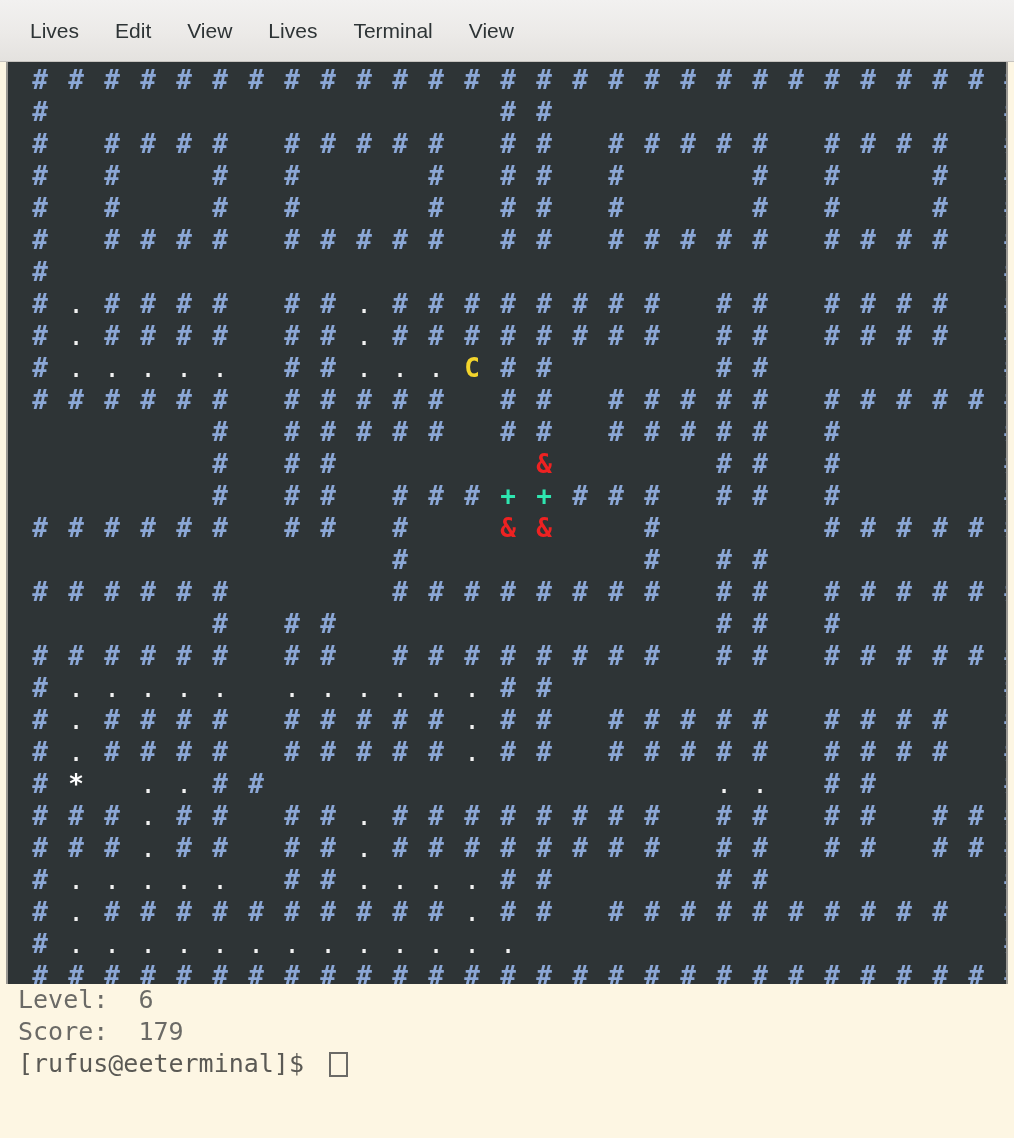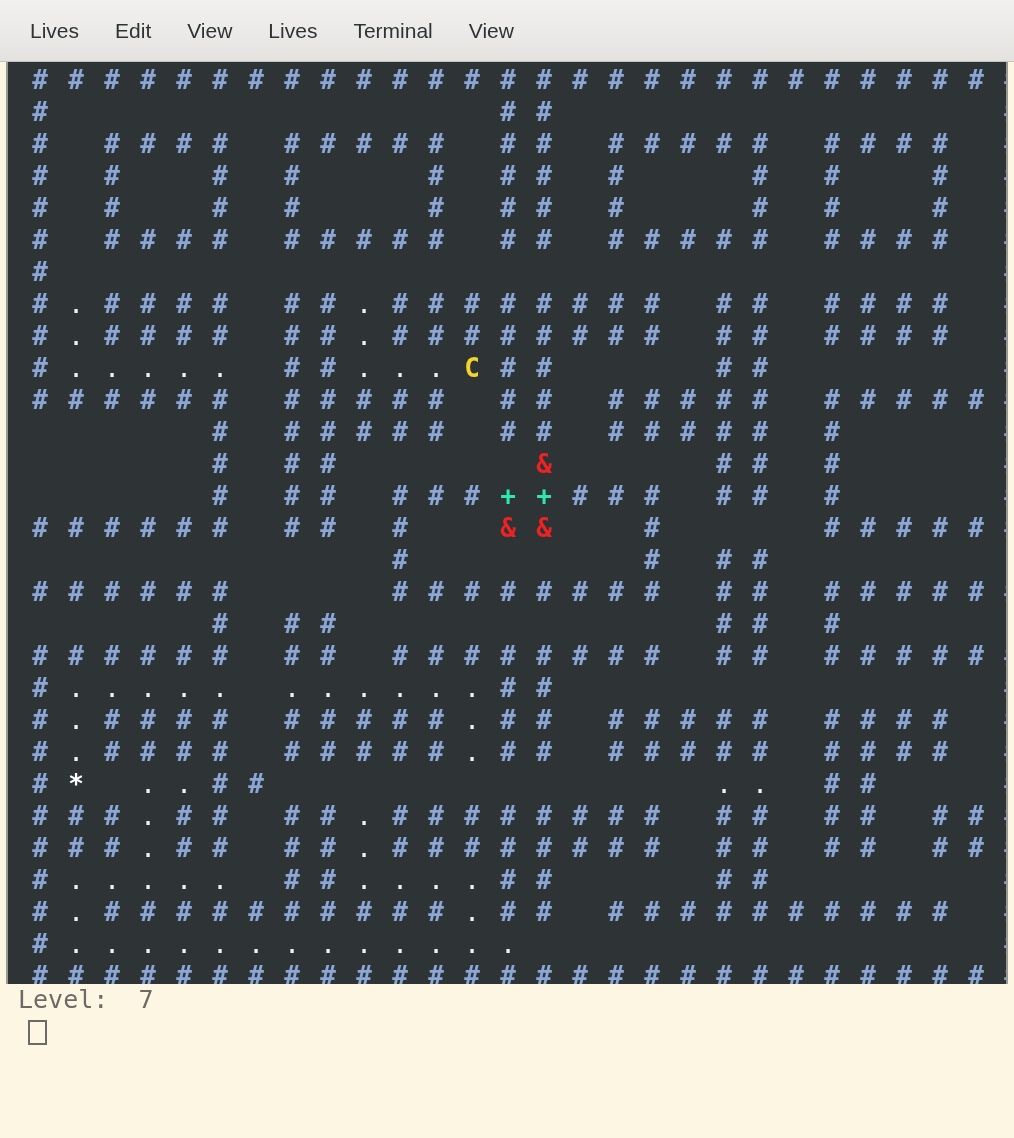--- a/index.html
+++ b/index.html
@@ -111,19 +111,21 @@
   <div class="menu-item">View</div>
 </div>
 
 <div id="terminal">
 
   <div id="screen">
     <div id="grid"><div class="cell c-wall" style="left: 14px; top: 2px;">#</div><div class="cell c-wall" style="left: 50px; top: 2px;">#</div><div class="cell c-wall" style="left: 86px; top: 2px;">#</div><div class="cell c-wall" style="left: 122px; top: 2px;">#</div><div class="cell c-wall" style="left: 158px; top: 2px;">#</div><div class="cell c-wall" style="left: 194px; top: 2px;">#</div><div class="cell c-wall" style="left: 230px; top: 2px;">#</div><div class="cell c-wall" style="left: 266px; top: 2px;">#</div><div class="cell c-wall" style="left: 302px; top: 2px;">#</div><div class="cell c-wall" style="left: 338px; top: 2px;">#</div><div class="cell c-wall" style="left: 374px; top: 2px;">#</div><div class="cell c-wall" style="left: 410px; top: 2px;">#</div><div class="cell c-wall" style="left: 446px; top: 2px;">#</div><div class="cell c-wall" style="left: 482px; top: 2px;">#</div><div class="cell c-wall" style="left: 518px; top: 2px;">#</div><div class="cell c-wall" style="left: 554px; top: 2px;">#</div><div class="cell c-wall" style="left: 590px; top: 2px;">#</div><div class="cell c-wall" style="left: 626px; top: 2px;">#</div><div class="cell c-wall" style="left: 662px; top: 2px;">#</div><div class="cell c-wall" style="left: 698px; top: 2px;">#</div><div class="cell c-wall" style="left: 734px; top: 2px;">#</div><div class="cell c-wall" style="left: 770px; top: 2px;">#</div><div class="cell c-wall" style="left: 806px; top: 2px;">#</div><div class="cell c-wall" style="left: 842px; top: 2px;">#</div><div class="cell c-wall" style="left: 878px; top: 2px;">#</div><div class="cell c-wall" style="left: 914px; top: 2px;">#</div><div class="cell c-wall" style="left: 950px; top: 2px;">#</div><div class="cell c-wall" style="left: 986px; top: 2px;">#</div><div class="cell c-wall" style="left: 14px; top: 34px;">#</div><div class="cell c-wall" style="left: 482px; top: 34px;">#</div><div class="cell c-wall" style="left: 518px; top: 34px;">#</div><div class="cell c-wall" style="left: 986px; top: 34px;">#</div><div class="cell c-wall" style="left: 14px; top: 66px;">#</div><div class="cell c-wall" style="left: 86px; top: 66px;">#</div><div class="cell c-wall" style="left: 122px; top: 66px;">#</div><div class="cell c-wall" style="left: 158px; top: 66px;">#</div><div class="cell c-wall" style="left: 194px; top: 66px;">#</div><div class="cell c-wall" style="left: 266px; top: 66px;">#</div><div class="cell c-wall" style="left: 302px; top: 66px;">#</div><div class="cell c-wall" style="left: 338px; top: 66px;">#</div><div class="cell c-wall" style="left: 374px; top: 66px;">#</div><div class="cell c-wall" style="left: 410px; top: 66px;">#</div><div class="cell c-wall" style="left: 482px; top: 66px;">#</div><div class="cell c-wall" style="left: 518px; top: 66px;">#</div><div class="cell c-wall" style="left: 590px; top: 66px;">#</div><div class="cell c-wall" style="left: 626px; top: 66px;">#</div><div class="cell c-wall" style="left: 662px; top: 66px;">#</div><div class="cell c-wall" style="left: 698px; top: 66px;">#</div><div class="cell c-wall" style="left: 734px; top: 66px;">#</div><div class="cell c-wall" style="left: 806px; top: 66px;">#</div><div class="cell c-wall" style="left: 842px; top: 66px;">#</div><div class="cell c-wall" style="left: 878px; top: 66px;">#</div><div class="cell c-wall" style="left: 914px; top: 66px;">#</div><div class="cell c-wall" style="left: 986px; top: 66px;">#</div><div class="cell c-wall" style="left: 14px; top: 98px;">#</div><div class="cell c-wall" style="left: 86px; top: 98px;">#</div><div class="cell c-wall" style="left: 194px; top: 98px;">#</div><div class="cell c-wall" style="left: 266px; top: 98px;">#</div><div class="cell c-wall" style="left: 410px; top: 98px;">#</div><div class="cell c-wall" style="left: 482px; top: 98px;">#</div><div class="cell c-wall" style="left: 518px; top: 98px;">#</div><div class="cell c-wall" style="left: 590px; top: 98px;">#</div><div class="cell c-wall" style="left: 734px; top: 98px;">#</div><div class="cell c-wall" style="left: 806px; top: 98px;">#</div><div class="cell c-wall" style="left: 914px; top: 98px;">#</div><div class="cell c-wall" style="left: 986px; top: 98px;">#</div><div class="cell c-wall" style="left: 14px; top: 130px;">#</div><div class="cell c-wall" style="left: 86px; top: 130px;">#</div><div class="cell c-wall" style="left: 194px; top: 130px;">#</div><div class="cell c-wall" style="left: 266px; top: 130px;">#</div><div class="cell c-wall" style="left: 410px; top: 130px;">#</div><div class="cell c-wall" style="left: 482px; top: 130px;">#</div><div class="cell c-wall" style="left: 518px; top: 130px;">#</div><div class="cell c-wall" style="left: 590px; top: 130px;">#</div><div class="cell c-wall" style="left: 734px; top: 130px;">#</div><div class="cell c-wall" style="left: 806px; top: 130px;">#</div><div class="cell c-wall" style="left: 914px; top: 130px;">#</div><div class="cell c-wall" style="left: 986px; top: 130px;">#</div><div class="cell c-wall" style="left: 14px; top: 162px;">#</div><div class="cell c-wall" style="left: 86px; top: 162px;">#</div><div class="cell c-wall" style="left: 122px; top: 162px;">#</div><div class="cell c-wall" style="left: 158px; top: 162px;">#</div><div class="cell c-wall" style="left: 194px; top: 162px;">#</div><div class="cell c-wall" style="left: 266px; top: 162px;">#</div><div class="cell c-wall" style="left: 302px; top: 162px;">#</div><div class="cell c-wall" style="left: 338px; top: 162px;">#</div><div class="cell c-wall" style="left: 374px; top: 162px;">#</div><div class="cell c-wall" style="left: 410px; top: 162px;">#</div><div class="cell c-wall" style="left: 482px; top: 162px;">#</div><div class="cell c-wall" style="left: 518px; top: 162px;">#</div><div class="cell c-wall" style="left: 590px; top: 162px;">#</div><div class="cell c-wall" style="left: 626px; top: 162px;">#</div><div class="cell c-wall" style="left: 662px; top: 162px;">#</div><div class="cell c-wall" style="left: 698px; top: 162px;">#</div><div class="cell c-wall" style="left: 734px; top: 162px;">#</div><div class="cell c-wall" style="left: 806px; top: 162px;">#</div><div class="cell c-wall" style="left: 842px; top: 162px;">#</div><div class="cell c-wall" style="left: 878px; top: 162px;">#</div><div class="cell c-wall" style="left: 914px; top: 162px;">#</div><div class="cell c-wall" style="left: 986px; top: 162px;">#</div><div class="cell c-wall" style="left: 14px; top: 194px;">#</div><div class="cell c-wall" style="left: 986px; top: 194px;">#</div><div class="cell c-wall" style="left: 14px; top: 226px;">#</div><div class="cell c-dot" style="left: 50px; top: 226px;">.</div><div class="cell c-wall" style="left: 86px; top: 226px;">#</div><div class="cell c-wall" style="left: 122px; top: 226px;">#</div><div class="cell c-wall" style="left: 158px; top: 226px;">#</div><div class="cell c-wall" style="left: 194px; top: 226px;">#</div><div class="cell c-wall" style="left: 266px; top: 226px;">#</div><div class="cell c-wall" style="left: 302px; top: 226px;">#</div><div class="cell c-dot" style="left: 338px; top: 226px;">.</div><div class="cell c-wall" style="left: 374px; top: 226px;">#</div><div class="cell c-wall" style="left: 410px; top: 226px;">#</div><div class="cell c-wall" style="left: 446px; top: 226px;">#</div><div class="cell c-wall" style="left: 482px; top: 226px;">#</div><div class="cell c-wall" style="left: 518px; top: 226px;">#</div><div class="cell c-wall" style="left: 554px; top: 226px;">#</div><div class="cell c-wall" style="left: 590px; top: 226px;">#</div><div class="cell c-wall" style="left: 626px; top: 226px;">#</div><div class="cell c-wall" style="left: 698px; top: 226px;">#</div><div class="cell c-wall" style="left: 734px; top: 226px;">#</div><div class="cell c-wall" style="left: 806px; top: 226px;">#</div><div class="cell c-wall" style="left: 842px; top: 226px;">#</div><div class="cell c-wall" style="left: 878px; top: 226px;">#</div><div class="cell c-wall" style="left: 914px; top: 226px;">#</div><div class="cell c-wall" style="left: 986px; top: 226px;">#</div><div class="cell c-wall" style="left: 14px; top: 258px;">#</div><div class="cell c-dot" style="left: 50px; top: 258px;">.</div><div class="cell c-wall" style="left: 86px; top: 258px;">#</div><div class="cell c-wall" style="left: 122px; top: 258px;">#</div><div class="cell c-wall" style="left: 158px; top: 258px;">#</div><div class="cell c-wall" style="left: 194px; top: 258px;">#</div><div class="cell c-wall" style="left: 266px; top: 258px;">#</div><div class="cell c-wall" style="left: 302px; top: 258px;">#</div><div class="cell c-dot" style="left: 338px; top: 258px;">.</div><div class="cell c-wall" style="left: 374px; top: 258px;">#</div><div class="cell c-wall" style="left: 410px; top: 258px;">#</div><div class="cell c-wall" style="left: 446px; top: 258px;">#</div><div class="cell c-wall" style="left: 482px; top: 258px;">#</div><div class="cell c-wall" style="left: 518px; top: 258px;">#</div><div class="cell c-wall" style="left: 554px; top: 258px;">#</div><div class="cell c-wall" style="left: 590px; top: 258px;">#</div><div class="cell c-wall" style="left: 626px; top: 258px;">#</div><div class="cell c-wall" style="left: 698px; top: 258px;">#</div><div class="cell c-wall" style="left: 734px; top: 258px;">#</div><div class="cell c-wall" style="left: 806px; top: 258px;">#</div><div class="cell c-wall" style="left: 842px; top: 258px;">#</div><div class="cell c-wall" style="left: 878px; top: 258px;">#</div><div class="cell c-wall" style="left: 914px; top: 258px;">#</div><div class="cell c-wall" style="left: 986px; top: 258px;">#</div><div class="cell c-wall" style="left: 14px; top: 290px;">#</div><div class="cell c-dot" style="left: 50px; top: 290px;">.</div><div class="cell c-dot" style="left: 86px; top: 290px;">.</div><div class="cell c-dot" style="left: 122px; top: 290px;">.</div><div class="cell c-dot" style="left: 158px; top: 290px;">.</div><div class="cell c-dot" style="left: 194px; top: 290px;">.</div><div class="cell c-wall" style="left: 266px; top: 290px;">#</div><div class="cell c-wall" style="left: 302px; top: 290px;">#</div><div class="cell c-dot" style="left: 338px; top: 290px;">.</div><div class="cell c-dot" style="left: 374px; top: 290px;">.</div><div class="cell c-dot" style="left: 410px; top: 290px;">.</div><div class="cell c-player" style="left: 446px; top: 290px;">C</div><div class="cell c-wall" style="left: 482px; top: 290px;">#</div><div class="cell c-wall" style="left: 518px; top: 290px;">#</div><div class="cell c-wall" style="left: 698px; top: 290px;">#</div><div class="cell c-wall" style="left: 734px; top: 290px;">#</div><div class="cell c-wall" style="left: 986px; top: 290px;">#</div><div class="cell c-wall" style="left: 14px; top: 322px;">#</div><div class="cell c-wall" style="left: 50px; top: 322px;">#</div><div class="cell c-wall" style="left: 86px; top: 322px;">#</div><div class="cell c-wall" style="left: 122px; top: 322px;">#</div><div class="cell c-wall" style="left: 158px; top: 322px;">#</div><div class="cell c-wall" style="left: 194px; top: 322px;">#</div><div class="cell c-wall" style="left: 266px; top: 322px;">#</div><div class="cell c-wall" style="left: 302px; top: 322px;">#</div><div class="cell c-wall" style="left: 338px; top: 322px;">#</div><div class="cell c-wall" style="left: 374px; top: 322px;">#</div><div class="cell c-wall" style="left: 410px; top: 322px;">#</div><div class="cell c-wall" style="left: 482px; top: 322px;">#</div><div class="cell c-wall" style="left: 518px; top: 322px;">#</div><div class="cell c-wall" style="left: 590px; top: 322px;">#</div><div class="cell c-wall" style="left: 626px; top: 322px;">#</div><div class="cell c-wall" style="left: 662px; top: 322px;">#</div><div class="cell c-wall" style="left: 698px; top: 322px;">#</div><div class="cell c-wall" style="left: 734px; top: 322px;">#</div><div class="cell c-wall" style="left: 806px; top: 322px;">#</div><div class="cell c-wall" style="left: 842px; top: 322px;">#</div><div class="cell c-wall" style="left: 878px; top: 322px;">#</div><div class="cell c-wall" style="left: 914px; top: 322px;">#</div><div class="cell c-wall" style="left: 950px; top: 322px;">#</div><div class="cell c-wall" style="left: 986px; top: 322px;">#</div><div class="cell c-wall" style="left: 194px; top: 354px;">#</div><div class="cell c-wall" style="left: 266px; top: 354px;">#</div><div class="cell c-wall" style="left: 302px; top: 354px;">#</div><div class="cell c-wall" style="left: 338px; top: 354px;">#</div><div class="cell c-wall" style="left: 374px; top: 354px;">#</div><div class="cell c-wall" style="left: 410px; top: 354px;">#</div><div class="cell c-wall" style="left: 482px; top: 354px;">#</div><div class="cell c-wall" style="left: 518px; top: 354px;">#</div><div class="cell c-wall" style="left: 590px; top: 354px;">#</div><div class="cell c-wall" style="left: 626px; top: 354px;">#</div><div class="cell c-wall" style="left: 662px; top: 354px;">#</div><div class="cell c-wall" style="left: 698px; top: 354px;">#</div><div class="cell c-wall" style="left: 734px; top: 354px;">#</div><div class="cell c-wall" style="left: 806px; top: 354px;">#</div><div class="cell c-wall" style="left: 986px; top: 354px;">#</div><div class="cell c-wall" style="left: 194px; top: 386px;">#</div><div class="cell c-wall" style="left: 266px; top: 386px;">#</div><div class="cell c-wall" style="left: 302px; top: 386px;">#</div><div class="cell c-ghost" style="left: 518px; top: 386px;">&amp;</div><div class="cell c-wall" style="left: 698px; top: 386px;">#</div><div class="cell c-wall" style="left: 734px; top: 386px;">#</div><div class="cell c-wall" style="left: 806px; top: 386px;">#</div><div class="cell c-wall" style="left: 986px; top: 386px;">#</div><div class="cell c-wall" style="left: 194px; top: 418px;">#</div><div class="cell c-wall" style="left: 266px; top: 418px;">#</div><div class="cell c-wall" style="left: 302px; top: 418px;">#</div><div class="cell c-wall" style="left: 374px; top: 418px;">#</div><div class="cell c-wall" style="left: 410px; top: 418px;">#</div><div class="cell c-wall" style="left: 446px; top: 418px;">#</div><div class="cell c-power" style="left: 482px; top: 418px;">+</div><div class="cell c-power" style="left: 518px; top: 418px;">+</div><div class="cell c-wall" style="left: 554px; top: 418px;">#</div><div class="cell c-wall" style="left: 590px; top: 418px;">#</div><div class="cell c-wall" style="left: 626px; top: 418px;">#</div><div class="cell c-wall" style="left: 698px; top: 418px;">#</div><div class="cell c-wall" style="left: 734px; top: 418px;">#</div><div class="cell c-wall" style="left: 806px; top: 418px;">#</div><div class="cell c-wall" style="left: 986px; top: 418px;">#</div><div class="cell c-wall" style="left: 14px; top: 450px;">#</div><div class="cell c-wall" style="left: 50px; top: 450px;">#</div><div class="cell c-wall" style="left: 86px; top: 450px;">#</div><div class="cell c-wall" style="left: 122px; top: 450px;">#</div><div class="cell c-wall" style="left: 158px; top: 450px;">#</div><div class="cell c-wall" style="left: 194px; top: 450px;">#</div><div class="cell c-wall" style="left: 266px; top: 450px;">#</div><div class="cell c-wall" style="left: 302px; top: 450px;">#</div><div class="cell c-wall" style="left: 374px; top: 450px;">#</div><div class="cell c-ghost" style="left: 482px; top: 450px;">&amp;</div><div class="cell c-ghost" style="left: 518px; top: 450px;">&amp;</div><div class="cell c-wall" style="left: 626px; top: 450px;">#</div><div class="cell c-wall" style="left: 806px; top: 450px;">#</div><div class="cell c-wall" style="left: 842px; top: 450px;">#</div><div class="cell c-wall" style="left: 878px; top: 450px;">#</div><div class="cell c-wall" style="left: 914px; top: 450px;">#</div><div class="cell c-wall" style="left: 950px; top: 450px;">#</div><div class="cell c-wall" style="left: 986px; top: 450px;">#</div><div class="cell c-wall" style="left: 374px; top: 482px;">#</div><div class="cell c-wall" style="left: 626px; top: 482px;">#</div><div class="cell c-wall" style="left: 698px; top: 482px;">#</div><div class="cell c-wall" style="left: 734px; top: 482px;">#</div><div class="cell c-wall" style="left: 14px; top: 514px;">#</div><div class="cell c-wall" style="left: 50px; top: 514px;">#</div><div class="cell c-wall" style="left: 86px; top: 514px;">#</div><div class="cell c-wall" style="left: 122px; top: 514px;">#</div><div class="cell c-wall" style="left: 158px; top: 514px;">#</div><div class="cell c-wall" style="left: 194px; top: 514px;">#</div><div class="cell c-wall" style="left: 374px; top: 514px;">#</div><div class="cell c-wall" style="left: 410px; top: 514px;">#</div><div class="cell c-wall" style="left: 446px; top: 514px;">#</div><div class="cell c-wall" style="left: 482px; top: 514px;">#</div><div class="cell c-wall" style="left: 518px; top: 514px;">#</div><div class="cell c-wall" style="left: 554px; top: 514px;">#</div><div class="cell c-wall" style="left: 590px; top: 514px;">#</div><div class="cell c-wall" style="left: 626px; top: 514px;">#</div><div class="cell c-wall" style="left: 698px; top: 514px;">#</div><div class="cell c-wall" style="left: 734px; top: 514px;">#</div><div class="cell c-wall" style="left: 806px; top: 514px;">#</div><div class="cell c-wall" style="left: 842px; top: 514px;">#</div><div class="cell c-wall" style="left: 878px; top: 514px;">#</div><div class="cell c-wall" style="left: 914px; top: 514px;">#</div><div class="cell c-wall" style="left: 950px; top: 514px;">#</div><div class="cell c-wall" style="left: 986px; top: 514px;">#</div><div class="cell c-wall" style="left: 194px; top: 546px;">#</div><div class="cell c-wall" style="left: 266px; top: 546px;">#</div><div class="cell c-wall" style="left: 302px; top: 546px;">#</div><div class="cell c-wall" style="left: 698px; top: 546px;">#</div><div class="cell c-wall" style="left: 734px; top: 546px;">#</div><div class="cell c-wall" style="left: 806px; top: 546px;">#</div><div class="cell c-wall" style="left: 14px; top: 578px;">#</div><div class="cell c-wall" style="left: 50px; top: 578px;">#</div><div class="cell c-wall" style="left: 86px; top: 578px;">#</div><div class="cell c-wall" style="left: 122px; top: 578px;">#</div><div class="cell c-wall" style="left: 158px; top: 578px;">#</div><div class="cell c-wall" style="left: 194px; top: 578px;">#</div><div class="cell c-wall" style="left: 266px; top: 578px;">#</div><div class="cell c-wall" style="left: 302px; top: 578px;">#</div><div class="cell c-wall" style="left: 374px; top: 578px;">#</div><div class="cell c-wall" style="left: 410px; top: 578px;">#</div><div class="cell c-wall" style="left: 446px; top: 578px;">#</div><div class="cell c-wall" style="left: 482px; top: 578px;">#</div><div class="cell c-wall" style="left: 518px; top: 578px;">#</div><div class="cell c-wall" style="left: 554px; top: 578px;">#</div><div class="cell c-wall" style="left: 590px; top: 578px;">#</div><div class="cell c-wall" style="left: 626px; top: 578px;">#</div><div class="cell c-wall" style="left: 698px; top: 578px;">#</div><div class="cell c-wall" style="left: 734px; top: 578px;">#</div><div class="cell c-wall" style="left: 806px; top: 578px;">#</div><div class="cell c-wall" style="left: 842px; top: 578px;">#</div><div class="cell c-wall" style="left: 878px; top: 578px;">#</div><div class="cell c-wall" style="left: 914px; top: 578px;">#</div><div class="cell c-wall" style="left: 950px; top: 578px;">#</div><div class="cell c-wall" style="left: 986px; top: 578px;">#</div><div class="cell c-wall" style="left: 14px; top: 610px;">#</div><div class="cell c-dot" style="left: 50px; top: 610px;">.</div><div class="cell c-dot" style="left: 86px; top: 610px;">.</div><div class="cell c-dot" style="left: 122px; top: 610px;">.</div><div class="cell c-dot" style="left: 158px; top: 610px;">.</div><div class="cell c-dot" style="left: 194px; top: 610px;">.</div><div class="cell c-dot" style="left: 266px; top: 610px;">.</div><div class="cell c-dot" style="left: 302px; top: 610px;">.</div><div class="cell c-dot" style="left: 338px; top: 610px;">.</div><div class="cell c-dot" style="left: 374px; top: 610px;">.</div><div class="cell c-dot" style="left: 410px; top: 610px;">.</div><div class="cell c-dot" style="left: 446px; top: 610px;">.</div><div class="cell c-wall" style="left: 482px; top: 610px;">#</div><div class="cell c-wall" style="left: 518px; top: 610px;">#</div><div class="cell c-wall" style="left: 986px; top: 610px;">#</div><div class="cell c-wall" style="left: 14px; top: 642px;">#</div><div class="cell c-dot" style="left: 50px; top: 642px;">.</div><div class="cell c-wall" style="left: 86px; top: 642px;">#</div><div class="cell c-wall" style="left: 122px; top: 642px;">#</div><div class="cell c-wall" style="left: 158px; top: 642px;">#</div><div class="cell c-wall" style="left: 194px; top: 642px;">#</div><div class="cell c-wall" style="left: 266px; top: 642px;">#</div><div class="cell c-wall" style="left: 302px; top: 642px;">#</div><div class="cell c-wall" style="left: 338px; top: 642px;">#</div><div class="cell c-wall" style="left: 374px; top: 642px;">#</div><div class="cell c-wall" style="left: 410px; top: 642px;">#</div><div class="cell c-dot" style="left: 446px; top: 642px;">.</div><div class="cell c-wall" style="left: 482px; top: 642px;">#</div><div class="cell c-wall" style="left: 518px; top: 642px;">#</div><div class="cell c-wall" style="left: 590px; top: 642px;">#</div><div class="cell c-wall" style="left: 626px; top: 642px;">#</div><div class="cell c-wall" style="left: 662px; top: 642px;">#</div><div class="cell c-wall" style="left: 698px; top: 642px;">#</div><div class="cell c-wall" style="left: 734px; top: 642px;">#</div><div class="cell c-wall" style="left: 806px; top: 642px;">#</div><div class="cell c-wall" style="left: 842px; top: 642px;">#</div><div class="cell c-wall" style="left: 878px; top: 642px;">#</div><div class="cell c-wall" style="left: 914px; top: 642px;">#</div><div class="cell c-wall" style="left: 986px; top: 642px;">#</div><div class="cell c-wall" style="left: 14px; top: 674px;">#</div><div class="cell c-dot" style="left: 50px; top: 674px;">.</div><div class="cell c-wall" style="left: 86px; top: 674px;">#</div><div class="cell c-wall" style="left: 122px; top: 674px;">#</div><div class="cell c-wall" style="left: 158px; top: 674px;">#</div><div class="cell c-wall" style="left: 194px; top: 674px;">#</div><div class="cell c-wall" style="left: 266px; top: 674px;">#</div><div class="cell c-wall" style="left: 302px; top: 674px;">#</div><div class="cell c-wall" style="left: 338px; top: 674px;">#</div><div class="cell c-wall" style="left: 374px; top: 674px;">#</div><div class="cell c-wall" style="left: 410px; top: 674px;">#</div><div class="cell c-dot" style="left: 446px; top: 674px;">.</div><div class="cell c-wall" style="left: 482px; top: 674px;">#</div><div class="cell c-wall" style="left: 518px; top: 674px;">#</div><div class="cell c-wall" style="left: 590px; top: 674px;">#</div><div class="cell c-wall" style="left: 626px; top: 674px;">#</div><div class="cell c-wall" style="left: 662px; top: 674px;">#</div><div class="cell c-wall" style="left: 698px; top: 674px;">#</div><div class="cell c-wall" style="left: 734px; top: 674px;">#</div><div class="cell c-wall" style="left: 806px; top: 674px;">#</div><div class="cell c-wall" style="left: 842px; top: 674px;">#</div><div class="cell c-wall" style="left: 878px; top: 674px;">#</div><div class="cell c-wall" style="left: 914px; top: 674px;">#</div><div class="cell c-wall" style="left: 986px; top: 674px;">#</div><div class="cell c-wall" style="left: 14px; top: 706px;">#</div><div class="cell c-pellet" style="left: 50px; top: 706px;">*</div><div class="cell c-dot" style="left: 122px; top: 706px;">.</div><div class="cell c-dot" style="left: 158px; top: 706px;">.</div><div class="cell c-wall" style="left: 194px; top: 706px;">#</div><div class="cell c-wall" style="left: 230px; top: 706px;">#</div><div class="cell c-dot" style="left: 698px; top: 706px;">.</div><div class="cell c-dot" style="left: 734px; top: 706px;">.</div><div class="cell c-wall" style="left: 806px; top: 706px;">#</div><div class="cell c-wall" style="left: 842px; top: 706px;">#</div><div class="cell c-wall" style="left: 986px; top: 706px;">#</div><div class="cell c-wall" style="left: 14px; top: 738px;">#</div><div class="cell c-wall" style="left: 50px; top: 738px;">#</div><div class="cell c-wall" style="left: 86px; top: 738px;">#</div><div class="cell c-dot" style="left: 122px; top: 738px;">.</div><div class="cell c-wall" style="left: 158px; top: 738px;">#</div><div class="cell c-wall" style="left: 194px; top: 738px;">#</div><div class="cell c-wall" style="left: 266px; top: 738px;">#</div><div class="cell c-wall" style="left: 302px; top: 738px;">#</div><div class="cell c-dot" style="left: 338px; top: 738px;">.</div><div class="cell c-wall" style="left: 374px; top: 738px;">#</div><div class="cell c-wall" style="left: 410px; top: 738px;">#</div><div class="cell c-wall" style="left: 446px; top: 738px;">#</div><div class="cell c-wall" style="left: 482px; top: 738px;">#</div><div class="cell c-wall" style="left: 518px; top: 738px;">#</div><div class="cell c-wall" style="left: 554px; top: 738px;">#</div><div class="cell c-wall" style="left: 590px; top: 738px;">#</div><div class="cell c-wall" style="left: 626px; top: 738px;">#</div><div class="cell c-wall" style="left: 698px; top: 738px;">#</div><div class="cell c-wall" style="left: 734px; top: 738px;">#</div><div class="cell c-wall" style="left: 806px; top: 738px;">#</div><div class="cell c-wall" style="left: 842px; top: 738px;">#</div><div class="cell c-wall" style="left: 914px; top: 738px;">#</div><div class="cell c-wall" style="left: 950px; top: 738px;">#</div><div class="cell c-wall" style="left: 986px; top: 738px;">#</div><div class="cell c-wall" style="left: 14px; top: 770px;">#</div><div class="cell c-wall" style="left: 50px; top: 770px;">#</div><div class="cell c-wall" style="left: 86px; top: 770px;">#</div><div class="cell c-dot" style="left: 122px; top: 770px;">.</div><div class="cell c-wall" style="left: 158px; top: 770px;">#</div><div class="cell c-wall" style="left: 194px; top: 770px;">#</div><div class="cell c-wall" style="left: 266px; top: 770px;">#</div><div class="cell c-wall" style="left: 302px; top: 770px;">#</div><div class="cell c-dot" style="left: 338px; top: 770px;">.</div><div class="cell c-wall" style="left: 374px; top: 770px;">#</div><div class="cell c-wall" style="left: 410px; top: 770px;">#</div><div class="cell c-wall" style="left: 446px; top: 770px;">#</div><div class="cell c-wall" style="left: 482px; top: 770px;">#</div><div class="cell c-wall" style="left: 518px; top: 770px;">#</div><div class="cell c-wall" style="left: 554px; top: 770px;">#</div><div class="cell c-wall" style="left: 590px; top: 770px;">#</div><div class="cell c-wall" style="left: 626px; top: 770px;">#</div><div class="cell c-wall" style="left: 698px; top: 770px;">#</div><div class="cell c-wall" style="left: 734px; top: 770px;">#</div><div class="cell c-wall" style="left: 806px; top: 770px;">#</div><div class="cell c-wall" style="left: 842px; top: 770px;">#</div><div class="cell c-wall" style="left: 914px; top: 770px;">#</div><div class="cell c-wall" style="left: 950px; top: 770px;">#</div><div class="cell c-wall" style="left: 986px; top: 770px;">#</div><div class="cell c-wall" style="left: 14px; top: 802px;">#</div><div class="cell c-dot" style="left: 50px; top: 802px;">.</div><div class="cell c-dot" style="left: 86px; top: 802px;">.</div><div class="cell c-dot" style="left: 122px; top: 802px;">.</div><div class="cell c-dot" style="left: 158px; top: 802px;">.</div><div class="cell c-dot" style="left: 194px; top: 802px;">.</div><div class="cell c-wall" style="left: 266px; top: 802px;">#</div><div class="cell c-wall" style="left: 302px; top: 802px;">#</div><div class="cell c-dot" style="left: 338px; top: 802px;">.</div><div class="cell c-dot" style="left: 374px; top: 802px;">.</div><div class="cell c-dot" style="left: 410px; top: 802px;">.</div><div class="cell c-dot" style="left: 446px; top: 802px;">.</div><div class="cell c-wall" style="left: 482px; top: 802px;">#</div><div class="cell c-wall" style="left: 518px; top: 802px;">#</div><div class="cell c-wall" style="left: 698px; top: 802px;">#</div><div class="cell c-wall" style="left: 734px; top: 802px;">#</div><div class="cell c-wall" style="left: 986px; top: 802px;">#</div><div class="cell c-wall" style="left: 14px; top: 834px;">#</div><div class="cell c-dot" style="left: 50px; top: 834px;">.</div><div class="cell c-wall" style="left: 86px; top: 834px;">#</div><div class="cell c-wall" style="left: 122px; top: 834px;">#</div><div class="cell c-wall" style="left: 158px; top: 834px;">#</div><div class="cell c-wall" style="left: 194px; top: 834px;">#</div><div class="cell c-wall" style="left: 230px; top: 834px;">#</div><div class="cell c-wall" style="left: 266px; top: 834px;">#</div><div class="cell c-wall" style="left: 302px; top: 834px;">#</div><div class="cell c-wall" style="left: 338px; top: 834px;">#</div><div class="cell c-wall" style="left: 374px; top: 834px;">#</div><div class="cell c-wall" style="left: 410px; top: 834px;">#</div><div class="cell c-dot" style="left: 446px; top: 834px;">.</div><div class="cell c-wall" style="left: 482px; top: 834px;">#</div><div class="cell c-wall" style="left: 518px; top: 834px;">#</div><div class="cell c-wall" style="left: 590px; top: 834px;">#</div><div class="cell c-wall" style="left: 626px; top: 834px;">#</div><div class="cell c-wall" style="left: 662px; top: 834px;">#</div><div class="cell c-wall" style="left: 698px; top: 834px;">#</div><div class="cell c-wall" style="left: 734px; top: 834px;">#</div><div class="cell c-wall" style="left: 770px; top: 834px;">#</div><div class="cell c-wall" style="left: 806px; top: 834px;">#</div><div class="cell c-wall" style="left: 842px; top: 834px;">#</div><div class="cell c-wall" style="left: 878px; top: 834px;">#</div><div class="cell c-wall" style="left: 914px; top: 834px;">#</div><div class="cell c-wall" style="left: 986px; top: 834px;">#</div><div class="cell c-wall" style="left: 14px; top: 866px;">#</div><div class="cell c-dot" style="left: 50px; top: 866px;">.</div><div class="cell c-dot" style="left: 86px; top: 866px;">.</div><div class="cell c-dot" style="left: 122px; top: 866px;">.</div><div class="cell c-dot" style="left: 158px; top: 866px;">.</div><div class="cell c-dot" style="left: 194px; top: 866px;">.</div><div class="cell c-dot" style="left: 230px; top: 866px;">.</div><div class="cell c-dot" style="left: 266px; top: 866px;">.</div><div class="cell c-dot" style="left: 302px; top: 866px;">.</div><div class="cell c-dot" style="left: 338px; top: 866px;">.</div><div class="cell c-dot" style="left: 374px; top: 866px;">.</div><div class="cell c-dot" style="left: 410px; top: 866px;">.</div><div class="cell c-dot" style="left: 446px; top: 866px;">.</div><div class="cell c-dot" style="left: 482px; top: 866px;">.</div><div class="cell c-wall" style="left: 986px; top: 866px;">#</div><div class="cell c-wall" style="left: 14px; top: 898px;">#</div><div class="cell c-wall" style="left: 50px; top: 898px;">#</div><div class="cell c-wall" style="left: 86px; top: 898px;">#</div><div class="cell c-wall" style="left: 122px; top: 898px;">#</div><div class="cell c-wall" style="left: 158px; top: 898px;">#</div><div class="cell c-wall" style="left: 194px; top: 898px;">#</div><div class="cell c-wall" style="left: 230px; top: 898px;">#</div><div class="cell c-wall" style="left: 266px; top: 898px;">#</div><div class="cell c-wall" style="left: 302px; top: 898px;">#</div><div class="cell c-wall" style="left: 338px; top: 898px;">#</div><div class="cell c-wall" style="left: 374px; top: 898px;">#</div><div class="cell c-wall" style="left: 410px; top: 898px;">#</div><div class="cell c-wall" style="left: 446px; top: 898px;">#</div><div class="cell c-wall" style="left: 482px; top: 898px;">#</div><div class="cell c-wall" style="left: 518px; top: 898px;">#</div><div class="cell c-wall" style="left: 554px; top: 898px;">#</div><div class="cell c-wall" style="left: 590px; top: 898px;">#</div><div class="cell c-wall" style="left: 626px; top: 898px;">#</div><div class="cell c-wall" style="left: 662px; top: 898px;">#</div><div class="cell c-wall" style="left: 698px; top: 898px;">#</div><div class="cell c-wall" style="left: 734px; top: 898px;">#</div><div class="cell c-wall" style="left: 770px; top: 898px;">#</div><div class="cell c-wall" style="left: 806px; top: 898px;">#</div><div class="cell c-wall" style="left: 842px; top: 898px;">#</div><div class="cell c-wall" style="left: 878px; top: 898px;">#</div><div class="cell c-wall" style="left: 914px; top: 898px;">#</div><div class="cell c-wall" style="left: 950px; top: 898px;">#</div><div class="cell c-wall" style="left: 986px; top: 898px;">#</div></div>
   </div>
 
   <div id="status">
-    <div class="statline">Level:  7</div>
+    <div class="statline">Level:  6</div>
+    <div class="statline">Score:  179</div>
     <div id="promptline">
+      <span>[rufus@eeterminal]$ </span>
       <span id="cursor"></span>
     </div>
   </div>
 
 </div>
 
 </body></html>

